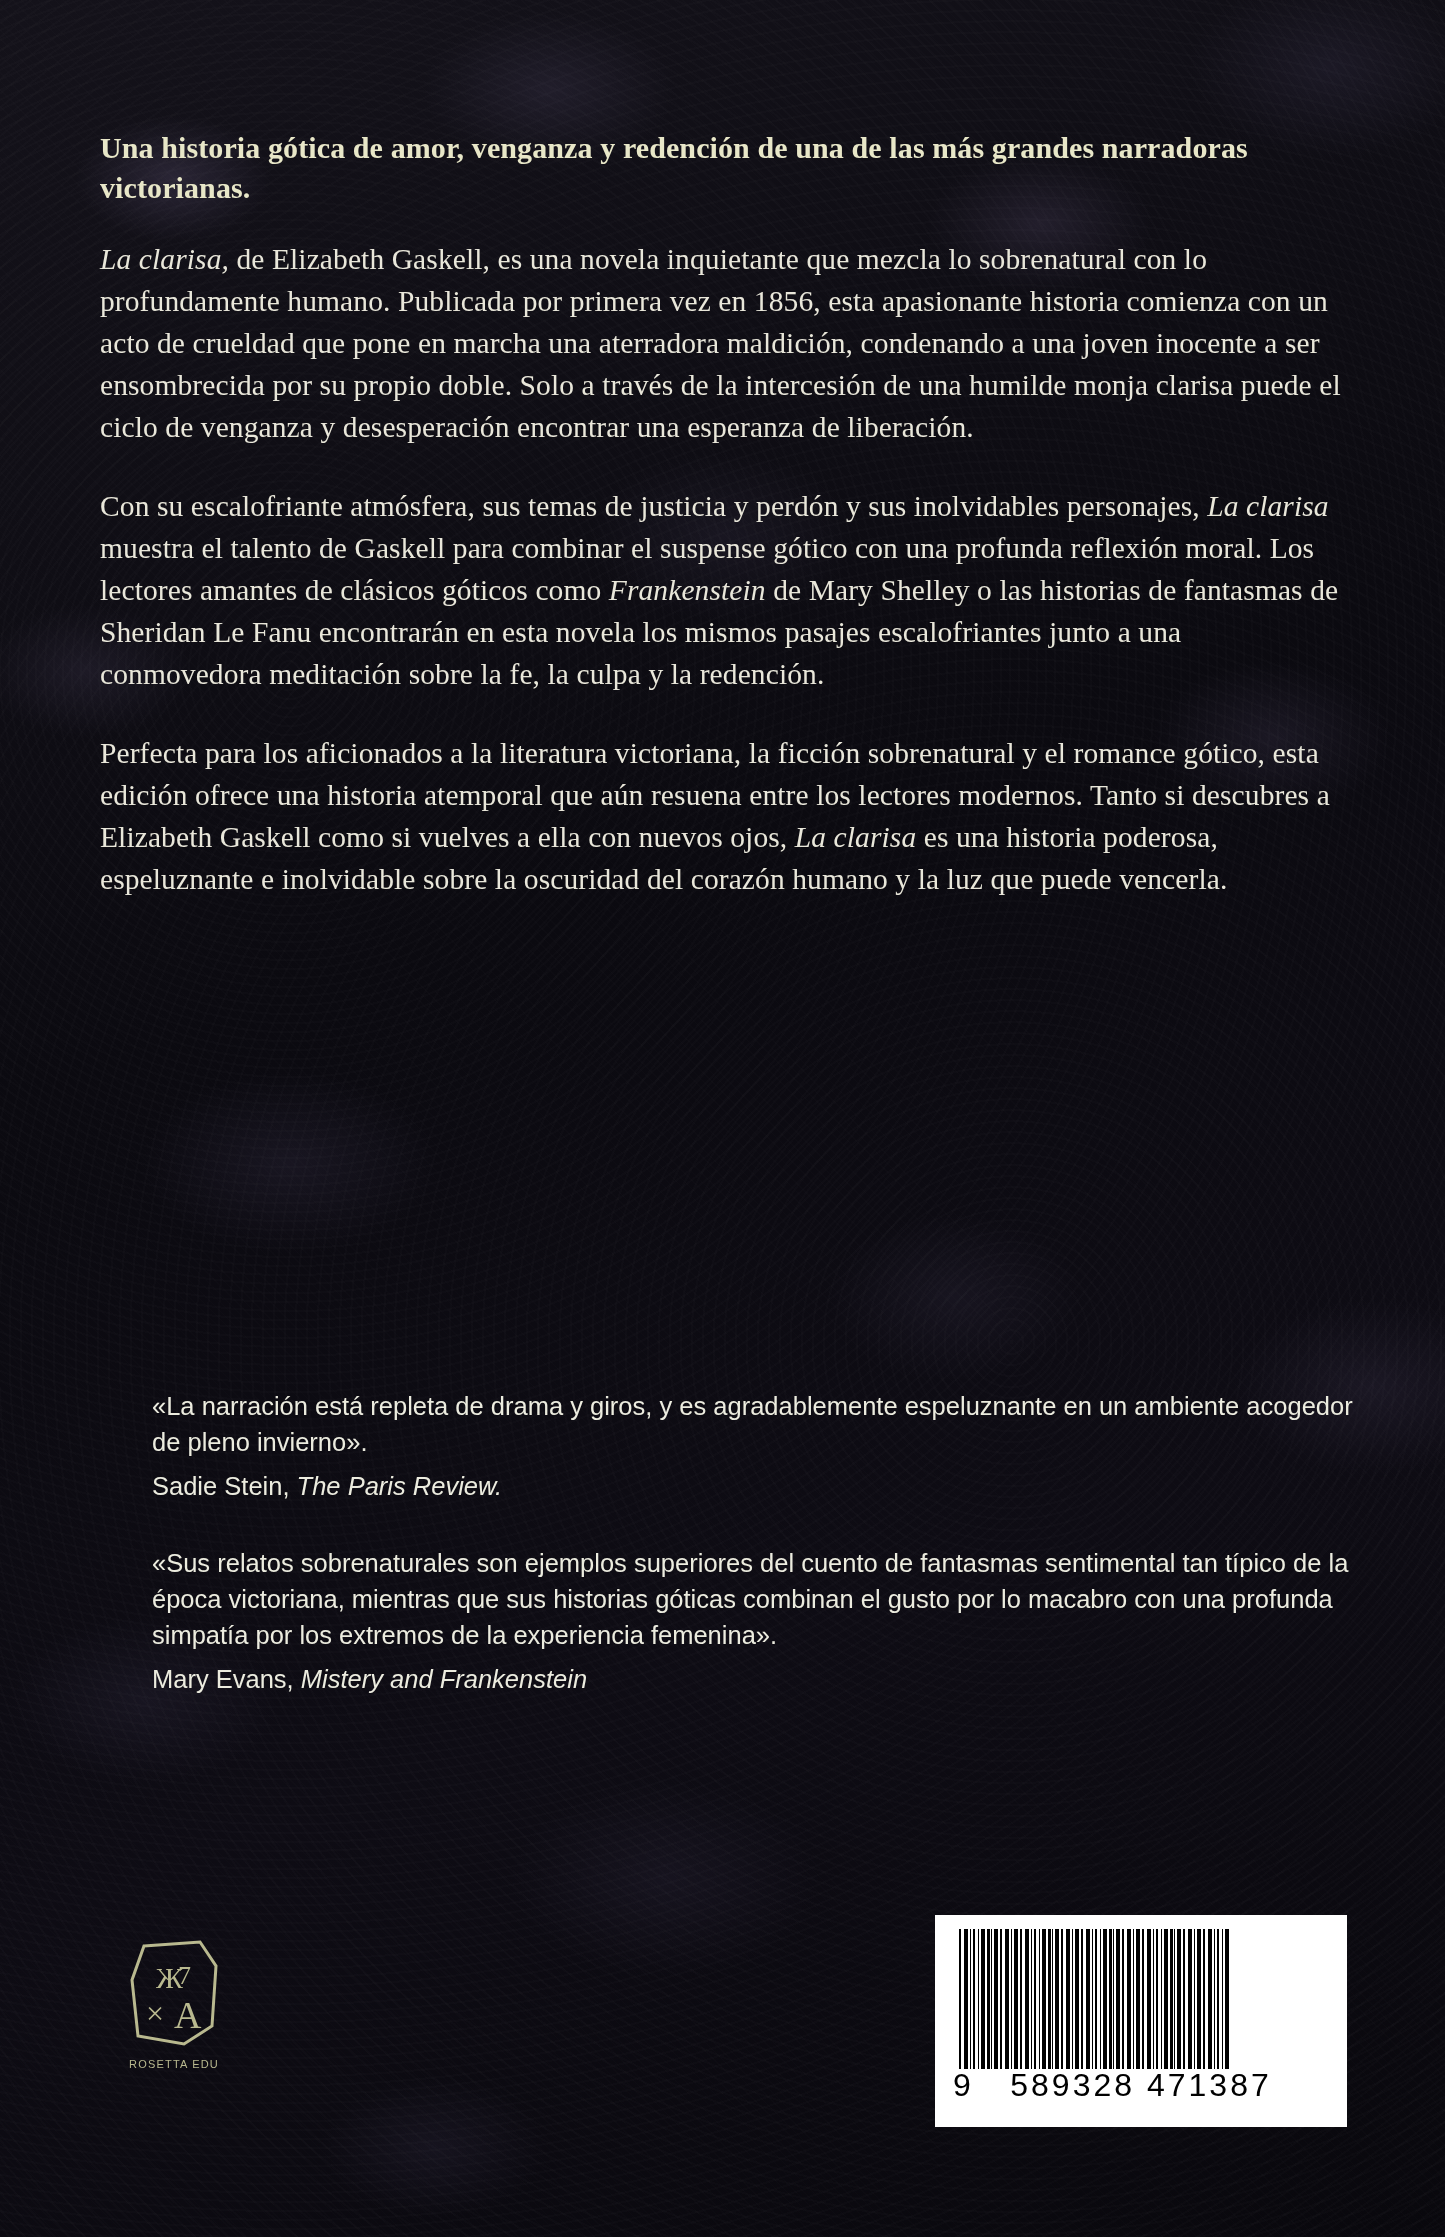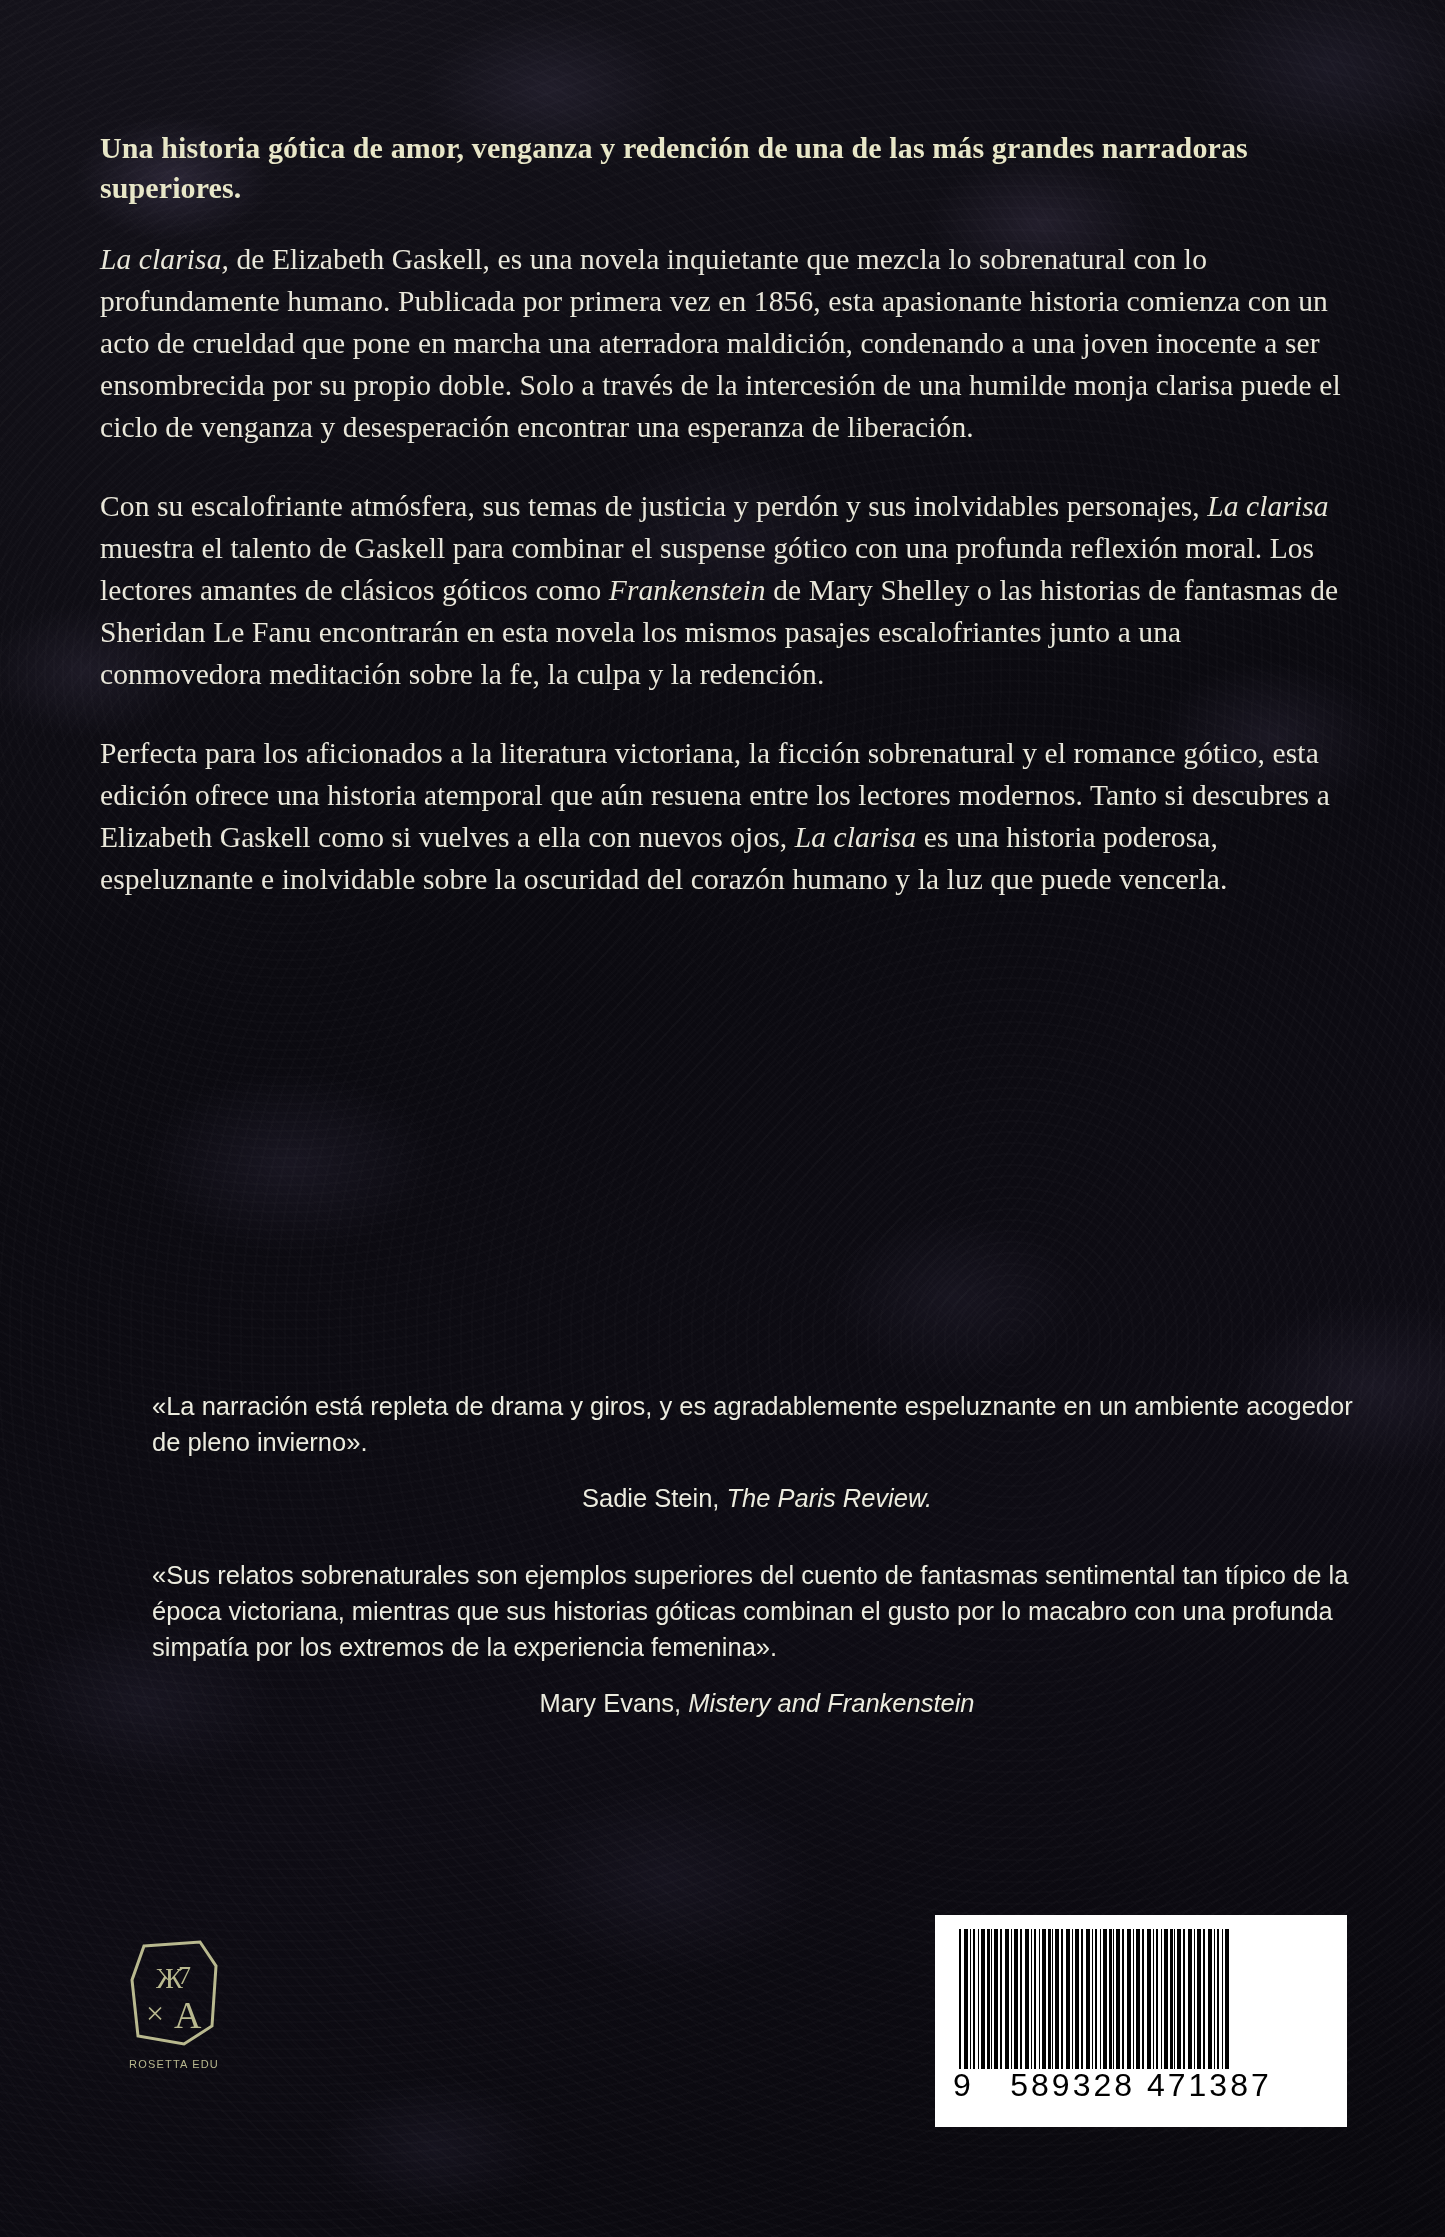--- a/index.html
+++ b/index.html
@@ -78,22 +78,22 @@
   }
   .quote {
     font-family: "Liberation Sans", sans-serif;
     font-size: 25.5px;
     line-height: 1.42;
     color: #ececdf;
     margin: 0 0 40px 0;
   }
   .quote .attrib {
     display: block;
-    text-align: center;
-    margin-top: 20px;
+    text-align: left;
+    margin-top: 8px;
   }
   .quote .attrib em { font-style: italic; }
 
   .logo-wrap {
     position: absolute;
     left: 104px;
     top: 1940px;
     width: 140px;
     text-align: center;
   }
@@ -153,21 +153,21 @@
 </style>
 </head>
 <body>
 
 <div class="page">
   <div class="grain"></div>
 
   <div class="content">
 
     <div class="blurb">
-      <p class="headline">Una historia gótica de amor, venganza y redención de una de las más grandes narradoras superiores.</p>
+      <p class="headline">Una historia gótica de amor, venganza y redención de una de las más grandes narradoras victorianas.</p>
 
       <p class="body"><em>La clarisa,</em> de Elizabeth Gaskell, es una novela inquietante que mezcla lo sobrenatural con lo profundamente humano. Publicada por primera vez en 1856, esta apasionante historia comienza con un acto de crueldad que pone en marcha una aterradora maldición, condenando a una joven inocente a ser ensombrecida por su propio doble. Solo a través de la intercesión de una humilde monja clarisa puede el ciclo de venganza y desesperación encontrar una esperanza de liberación.</p>
 
       <p class="body">Con su escalofriante atmósfera, sus temas de justicia y perdón y sus inolvidables personajes, <em>La clarisa</em> muestra el talento de Gaskell para combinar el suspense gótico con una profunda reflexión moral. Los lectores amantes de clásicos góticos como <em>Frankenstein</em> de Mary Shelley o las historias de fantasmas de Sheridan Le Fanu encontrarán en esta novela los mismos pasajes escalofriantes junto a una conmovedora meditación sobre la fe, la culpa y la redención.</p>
 
       <p class="body">Perfecta para los aficionados a la literatura victoriana, la ficción sobrenatural y el romance gótico, esta edición ofrece una historia atemporal que aún resuena entre los lectores modernos. Tanto si descubres a Elizabeth Gaskell como si vuelves a ella con nuevos ojos, <em>La clarisa</em> es una historia poderosa, espeluznante e inolvidable sobre la oscuridad del corazón humano y la luz que puede vencerla.</p>
     </div>
 
     <div class="quotes">
       <div class="quote">

